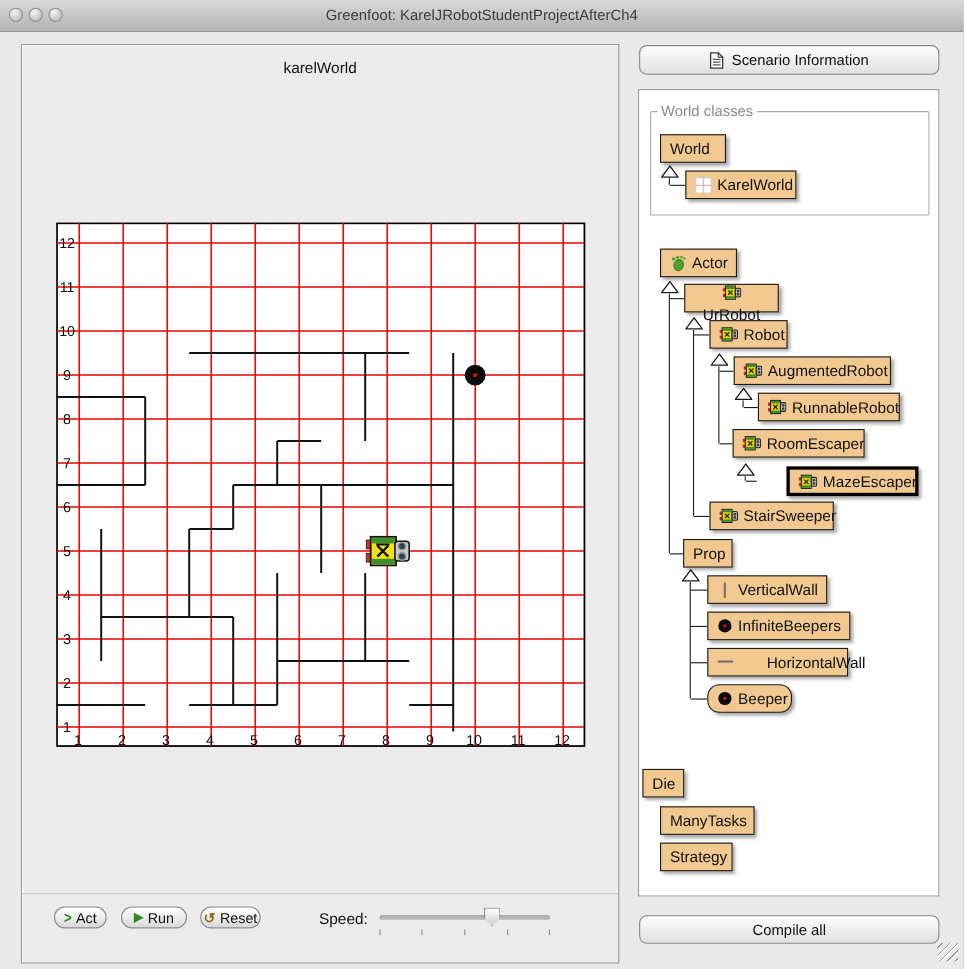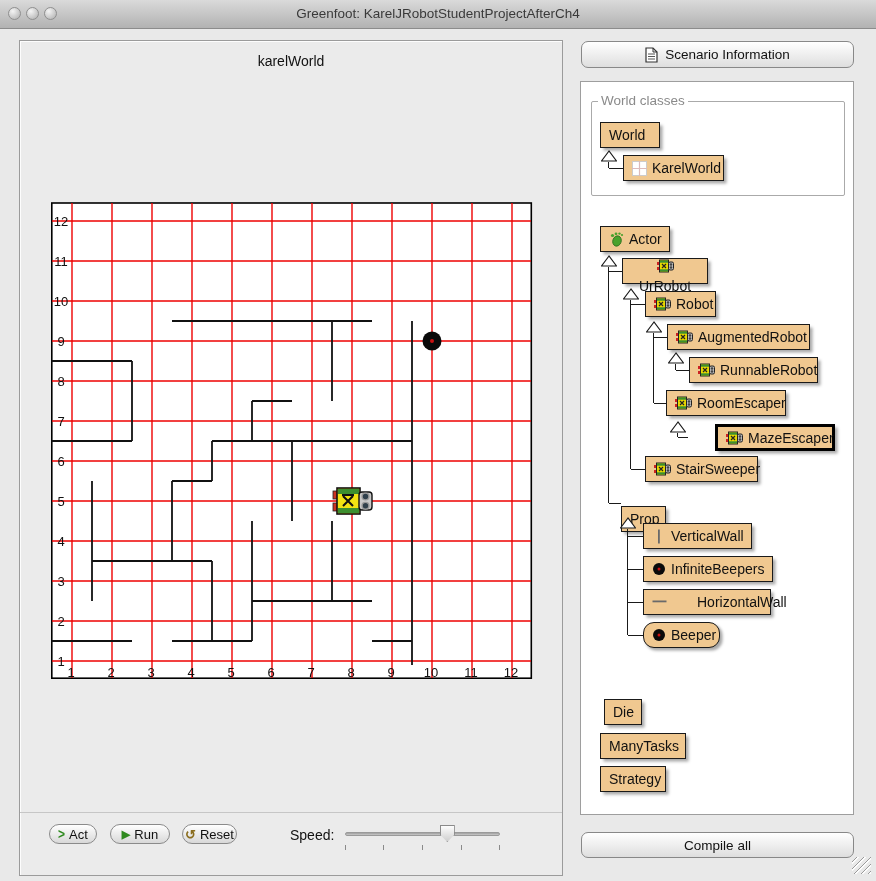--- a/index.html
+++ b/index.html
@@ -401,21 +401,21 @@
       <rect x="3" y="1.5" width="8" height="2.2" fill="#3d8f2f"></rect>
         <rect x="3" y="10.3" width="8" height="2.2" fill="#3d8f2f"></rect>
       <path d="M5 5 L9 9 M9 5 L5 9" stroke="#222" stroke-width="1.2"></path>
       <rect x="11.5" y="3" width="5" height="8" rx="1.5" fill="#bbbbbb" stroke="#222" stroke-width="1"></rect>
       <circle cx="14" cy="5.5" r="1.3" fill="#444"></circle>
         <circle cx="14" cy="8.5" r="1.3" fill="#444"></circle>
     </svg>
     <span>StairSweeper</span>
   </div>
 
-  <div class="cls" style="left:621px;top:490px;width:45px;margin-top:16px;">
+  <div class="cls" style="left:621px;top:490px;width:45px;">
     <span>Prop</span>
   </div>
 
   <svg class="tri" style="left:620px;top:517px;" width="16" height="12">
     <polygon points="8,1 0.5,11 15.5,11" fill="#ffffff" stroke="#1a1a1a" stroke-width="1.2"></polygon>
   </svg>
   <div class="line-v" style="left:627px;top:529px;height:106px;"></div>
   <div class="line-h" style="left:628px;top:536px;width:15px;"></div>
   <div class="line-h" style="left:628px;top:569px;width:15px;"></div>
   <div class="line-h" style="left:628px;top:602px;width:15px;"></div>
@@ -444,21 +444,21 @@
   </div>
 
   <div class="cls" style="left:643px;top:622px;width:77px;border-radius:11px;">
     <svg class="ic" width="14" height="14" viewBox="0 0 14 14">
       <circle cx="7" cy="7" r="6" fill="#0a0a0a"></circle>
         <circle cx="7" cy="7" r="1.5" fill="#cc1111"></circle>
     </svg>
     <span>Beeper</span>
   </div>
 
-  <div class="cls" style="left:604px;top:699px;width:38px;">
+  <div class="cls" style="left:584px;top:699px;width:38px;">
     <span>Die</span>
   </div>
   <div class="cls" style="left:600px;top:733px;width:86px;">
     <span>ManyTasks</span>
   </div>
   <div class="cls" style="left:600px;top:766px;width:66px;">
     <span>Strategy</span>
   </div>
 
   <button class="big-btn" style="left:581px;top:832px;width:273px;height:26px;align-items:center;">

